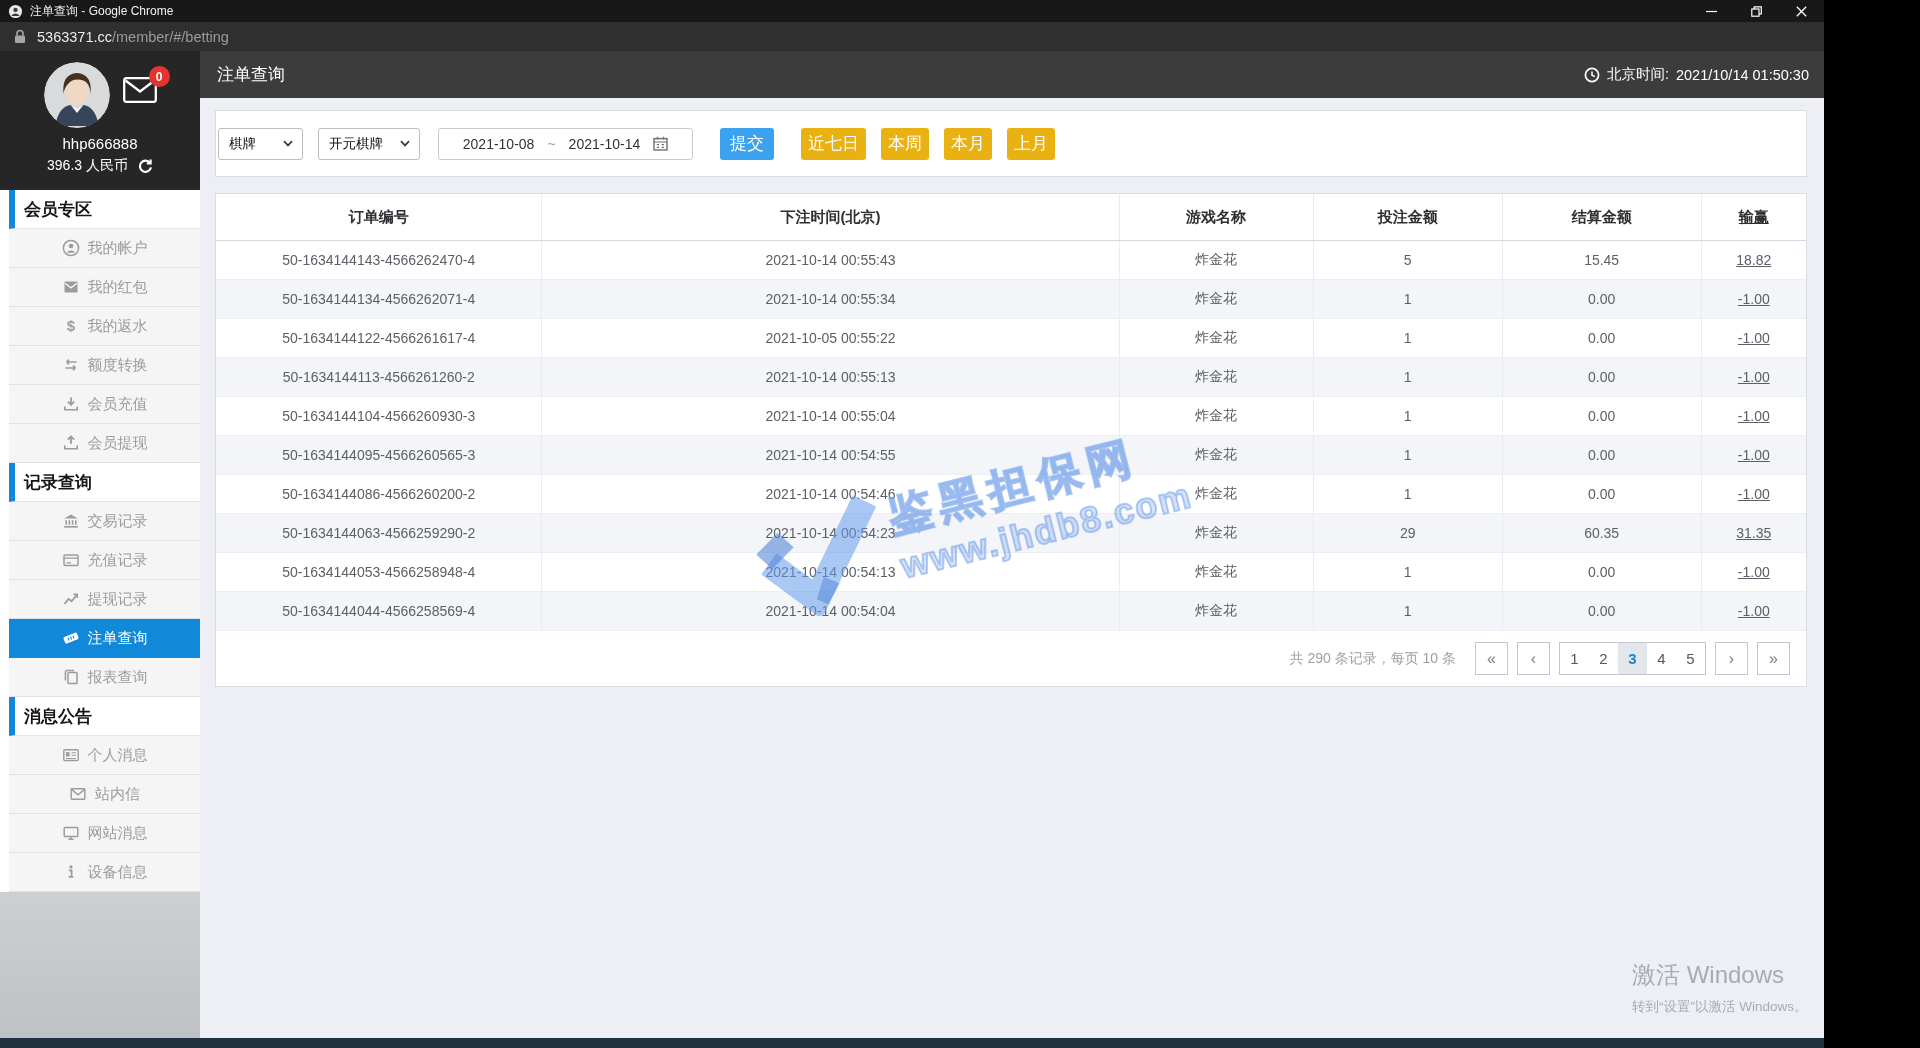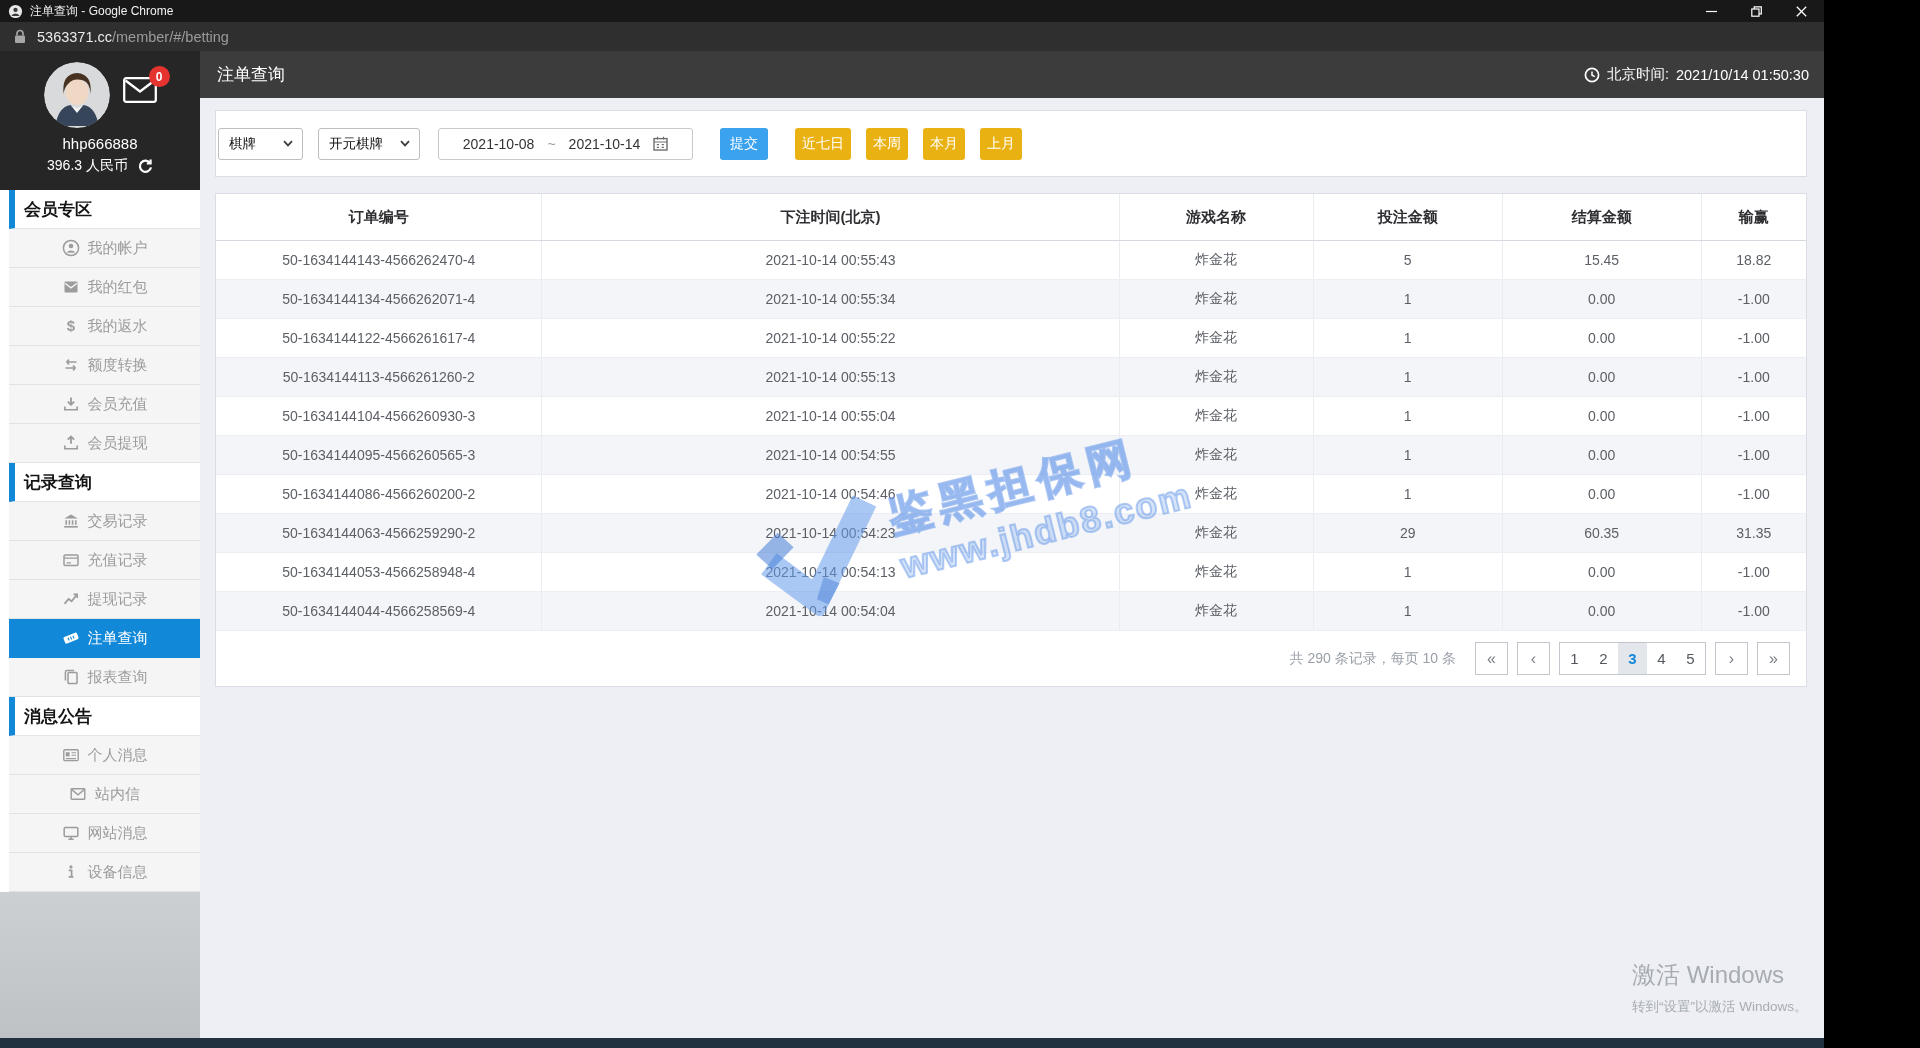--- a/index.html
+++ b/index.html
@@ -39,30 +39,30 @@
   .page-title{font-size:17px;}
   .time{margin-left:auto;display:flex;align-items:center;gap:7px;font-size:14.5px;}
   .filter-panel{margin:12px 17px 0 15px;height:67px;flex:0 0 67px;background:#fff;border:1px solid #dadde3;box-sizing:border-box;
                 display:flex;align-items:center;padding-left:2px;gap:15px;}
   .select{width:85px;height:32px;border:1px solid #bdbdbd;border-radius:3px;background:#fff;display:flex;align-items:center;
           justify-content:space-between;padding:0 9px 0 10px;font-size:13.5px;color:#111;box-sizing:border-box;cursor:pointer;}
   .select.wide{width:102px;}
   .datebox{width:255px;height:32px;border:1px solid #c9c9c9;border-radius:3px;display:flex;align-items:center;justify-content:center;
            gap:13px;font-size:14px;color:#333;box-sizing:border-box;margin-left:3px;cursor:pointer;background:#fff;}
   .tilde{color:#999;}
-  .btn{height:32px;border:none;border-radius:3px;color:#fff;font-size:14px;cursor:pointer;font-family:inherit;}
+  .btn{height:32px;border:none;border-radius:3px;color:#fff;font-size:17px;cursor:pointer;font-family:inherit;}
   .btn.blue{background:#3aa2ee;padding:0 10px;margin-left:12px;}
   .quick{display:flex;gap:15px;margin-left:12px;}
   .btn.yellow{background:#eab112;padding:0 7px;}
   
   .table-panel{margin:16px 17px 0 15px;background:#fff;border:1px solid #dadde3;box-sizing:border-box;}
   table{width:100%;border-collapse:collapse;table-layout:fixed;}
   thead th{height:44px;font-size:15px;font-weight:bold;color:#2f2f33;border-bottom:1px solid #d5d8df;border-right:1px solid #e9ecf1;}
   tbody td{height:36px;text-align:center;font-size:14px;color:#5c6066;border-bottom:1px solid #eceef3;border-right:1px solid #e9ecf1;}
-  th:last-child,td:last-child{border-right:none;}
+  th:last-child,td:last-child{border-right:none;text-decoration:underline;}
   tbody tr:nth-child(even){background:#f3f5f9;}
   .pagination{height:55px;display:flex;align-items:center;justify-content:flex-end;padding-right:16px;gap:9px;}
   .summary{color:#9aa0a8;font-size:14px;margin-right:10px;}
   .pg-btn{min-width:33px;height:33px;border:1px solid #c3c7cd;background:#fff;display:inline-flex;align-items:center;justify-content:center;
           color:#7a7f87;font-size:16px;box-sizing:border-box;cursor:pointer;}
   .pg-group{display:inline-flex;border:1px solid #c3c7cd;height:33px;box-sizing:border-box;background:#fff;}
   .pg-num{width:29px;display:inline-flex;align-items:center;justify-content:center;font-size:15px;color:#55585e;cursor:pointer;}
   .pg-num.active{background:#e3e6ea;color:#1287d9;font-weight:bold;}
   
   .watermark{position:absolute;left:548px;top:393px;pointer-events:none;}
@@ -392,21 +392,21 @@
               <tr>
                 <td>50-1634144134-4566262071-4</td>
                 <td>2021-10-14 00:55:34</td>
                 <td>炸金花</td>
                 <td>1</td>
                 <td>0.00</td>
                 <td>-1.00</td>
               </tr>
               <tr>
                 <td>50-1634144122-4566261617-4</td>
-                <td>2021-10-14 00:55:22</td>
+                <td>2021-10-05 00:55:22</td>
                 <td>炸金花</td>
                 <td>1</td>
                 <td>0.00</td>
                 <td>-1.00</td>
               </tr>
               <tr>
                 <td>50-1634144113-4566261260-2</td>
                 <td>2021-10-14 00:55:13</td>
                 <td>炸金花</td>
                 <td>1</td>

